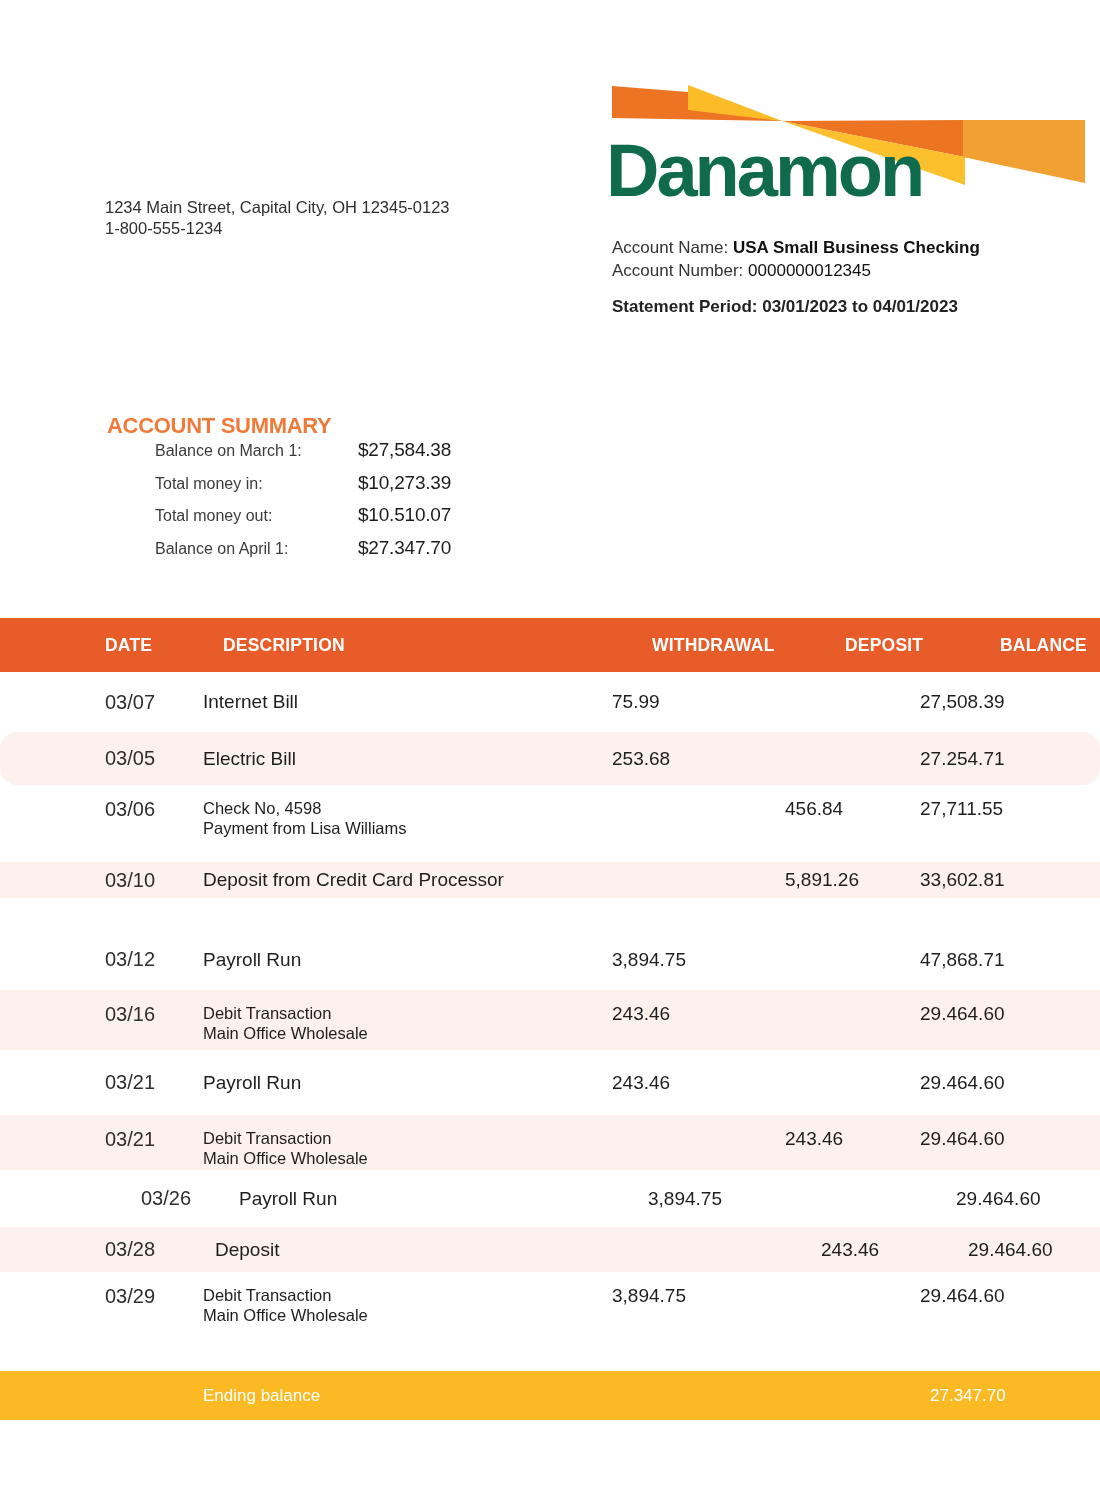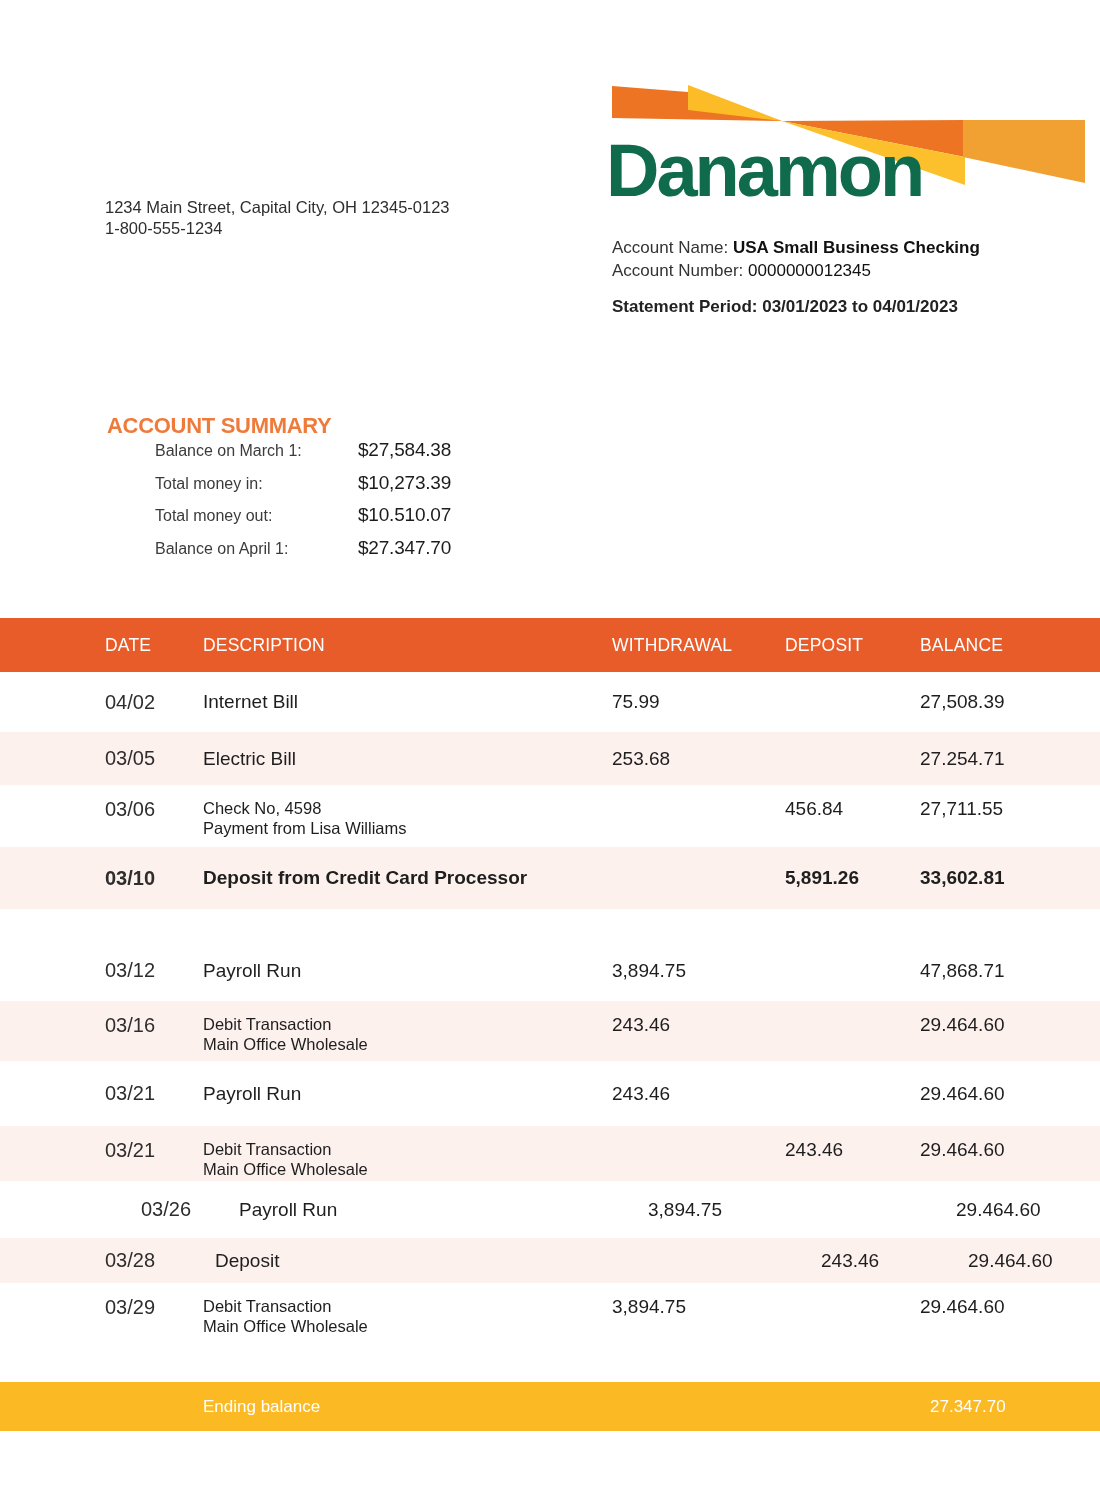--- a/index.html
+++ b/index.html
@@ -35,21 +35,21 @@
   
   .txn-table { position:absolute; left:0; top:618px; width:1100px; }
   .trow { display:flex; width:100%; }
   .c-date { flex:0 0 202px; padding-left:105px; }
   .c-desc { flex:0 0 410px; padding-left:1px; }
   .c-wd   { flex:0 0 173px; }
   .c-dep  { flex:0 0 135px; }
   .c-bal  { flex:1 1 auto; }
 
   .t-head { height:54px; background:#E85C2A; align-items:center; color:#ffffff;
-            font-size:17.5px; font-weight:400; letter-spacing:0.2px; }
+            font-size:17.5px; font-weight:700; letter-spacing:0.2px;gap:20px; }
   .t-prev { margin-top:5px; height:26px; background:#FCBE2B; align-items:center;
             color:#ffffff; font-size:16.5px; }
   .t-end  { height:49px; background:#FBBA24; align-items:center; color:#ffffff; font-size:17px; }
   .t-end .c-bal { padding-left:10px; }
 
   .row { align-items:center; background:#ffffff; font-size:19px; color:#1e1e1e; }
   .row.shade { background:#FDF1EE; }
   .row .c-date { font-size:20px; color:#2e2e2e; }
   .row .d2 { display:none; }
   .row.two-line { align-items:flex-start; padding-top:13px; }
@@ -110,50 +110,50 @@
       <span class="c-date">DATE</span>
       <span class="c-desc">DESCRIPTION</span>
       <span class="c-wd">WITHDRAWAL</span>
       <span class="c-dep">DEPOSIT</span>
       <span class="c-bal">BALANCE</span>
     </div>
 
 
     <div id="rows">
         <div class="trow row" style="height: 60px;">
-    <span class="c-date">04/02</span>
+    <span class="c-date">03/07</span>
     <span class="c-desc">
       <span class="d1">Internet Bill</span>
       
     </span>
     <span class="c-wd">75.99</span>
     <span class="c-dep"></span>
     <span class="c-bal">27,508.39</span>
   </div>
-        <div class="trow row shade" style="height: 53px;">
+        <div class="trow row shade" style="height: 53px; border-radius: 17px;">
     <span class="c-date">03/05</span>
     <span class="c-desc">
       <span class="d1">Electric Bill</span>
       
     </span>
     <span class="c-wd">253.68</span>
     <span class="c-dep"></span>
     <span class="c-bal">27.254.71</span>
   </div>
-        <div class="trow row two-line" style="height: 62px;">
+        <div class="trow row two-line" style="height: 77px;">
     <span class="c-date">03/06</span>
     <span class="c-desc">
       <span class="d1">Check No, 4598</span>
       <span class="d2">Payment from Lisa Williams</span>
     </span>
     <span class="c-wd"></span>
     <span class="c-dep">456.84</span>
     <span class="c-bal">27,711.55</span>
   </div>
-        <div class="trow row shade" style="height: 62px; font-weight: bold;">
+        <div class="trow row shade" style="height: 36px;">
     <span class="c-date">03/10</span>
     <span class="c-desc">
       <span class="d1">Deposit from Credit Card Processor</span>
       
     </span>
     <span class="c-wd"></span>
     <span class="c-dep">5,891.26</span>
     <span class="c-bal">33,602.81</span>
   </div>
         <div class="trow row" style="height: 61px; margin-top: 31px;">

